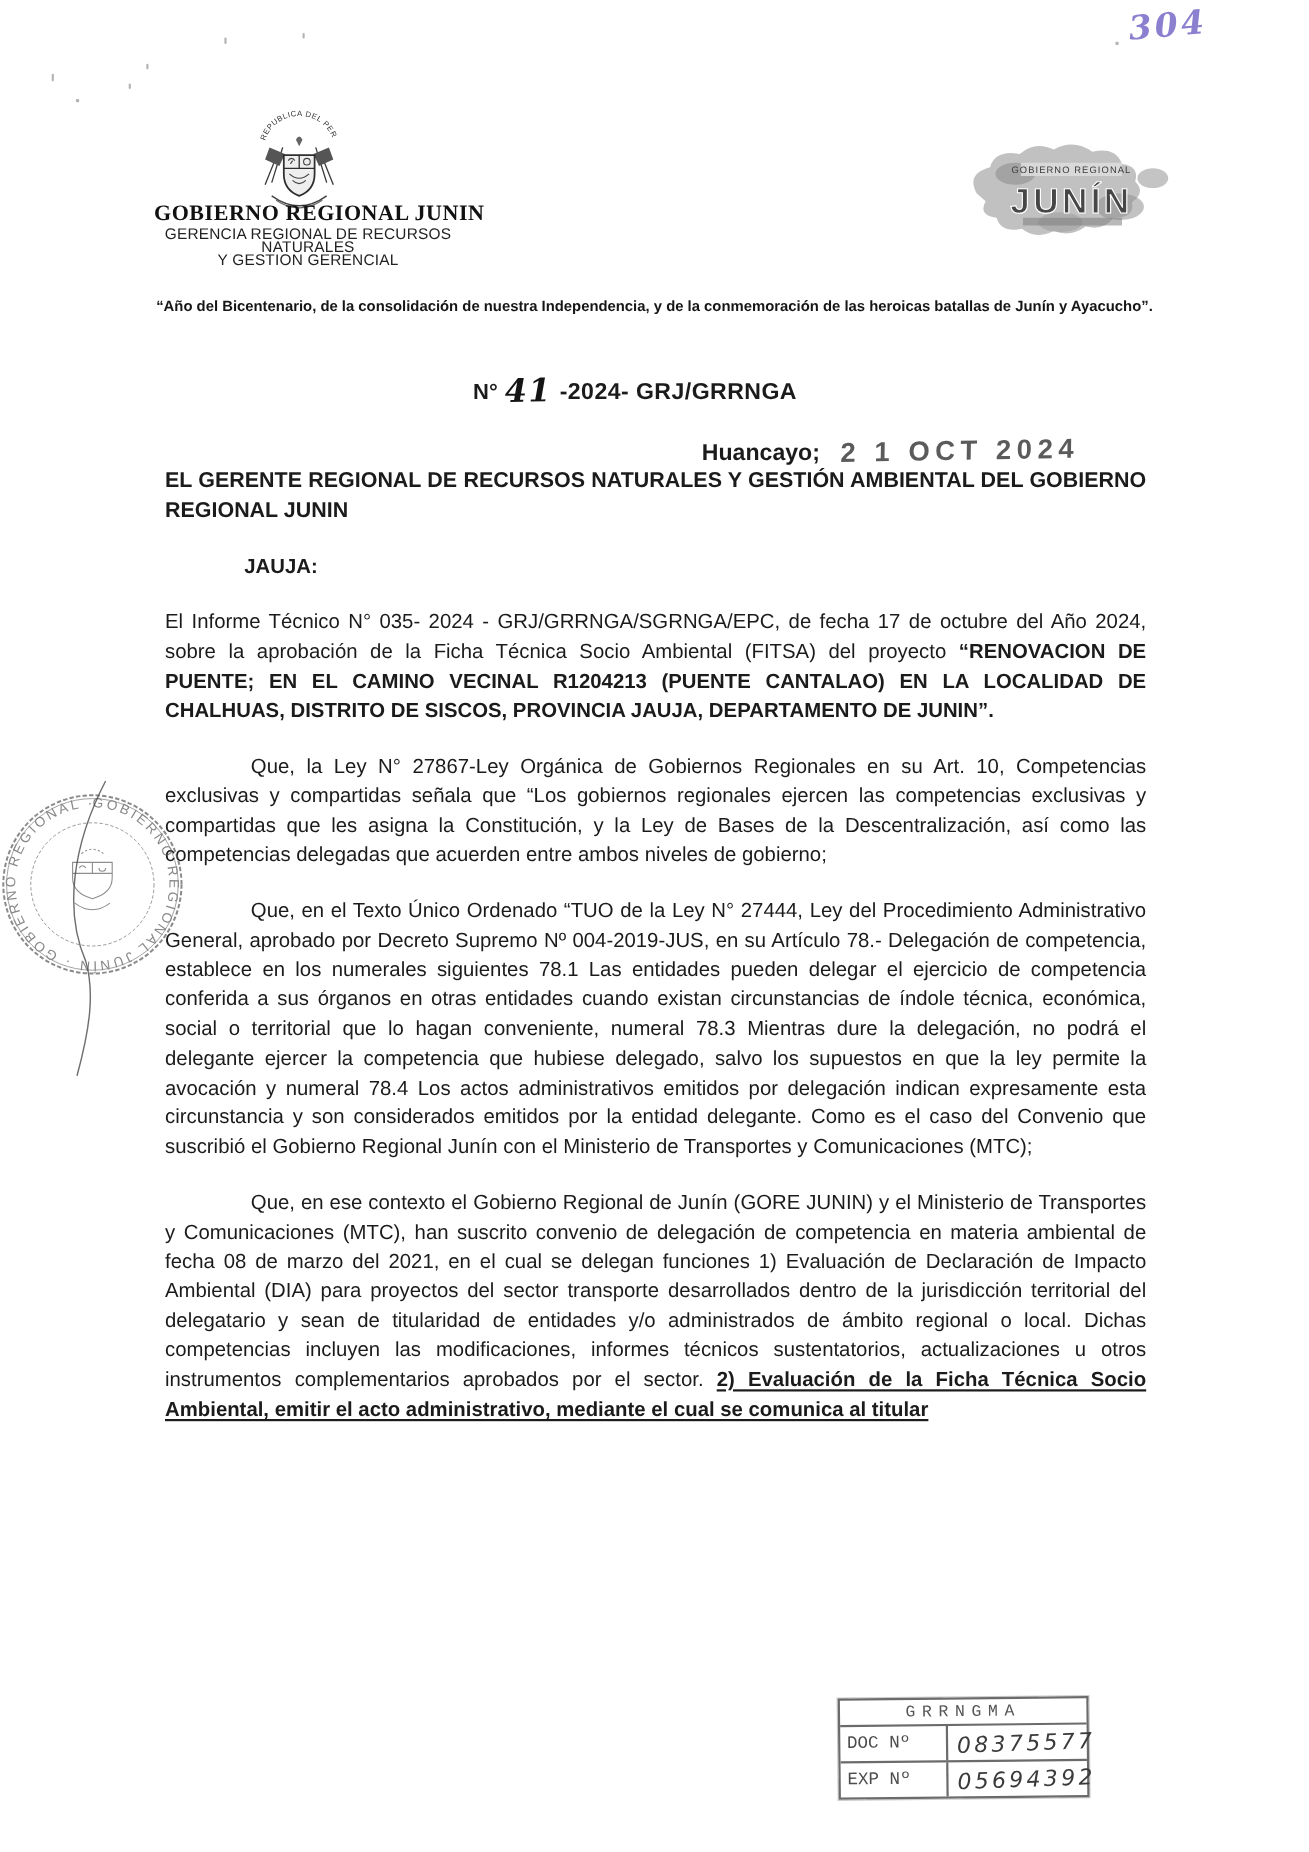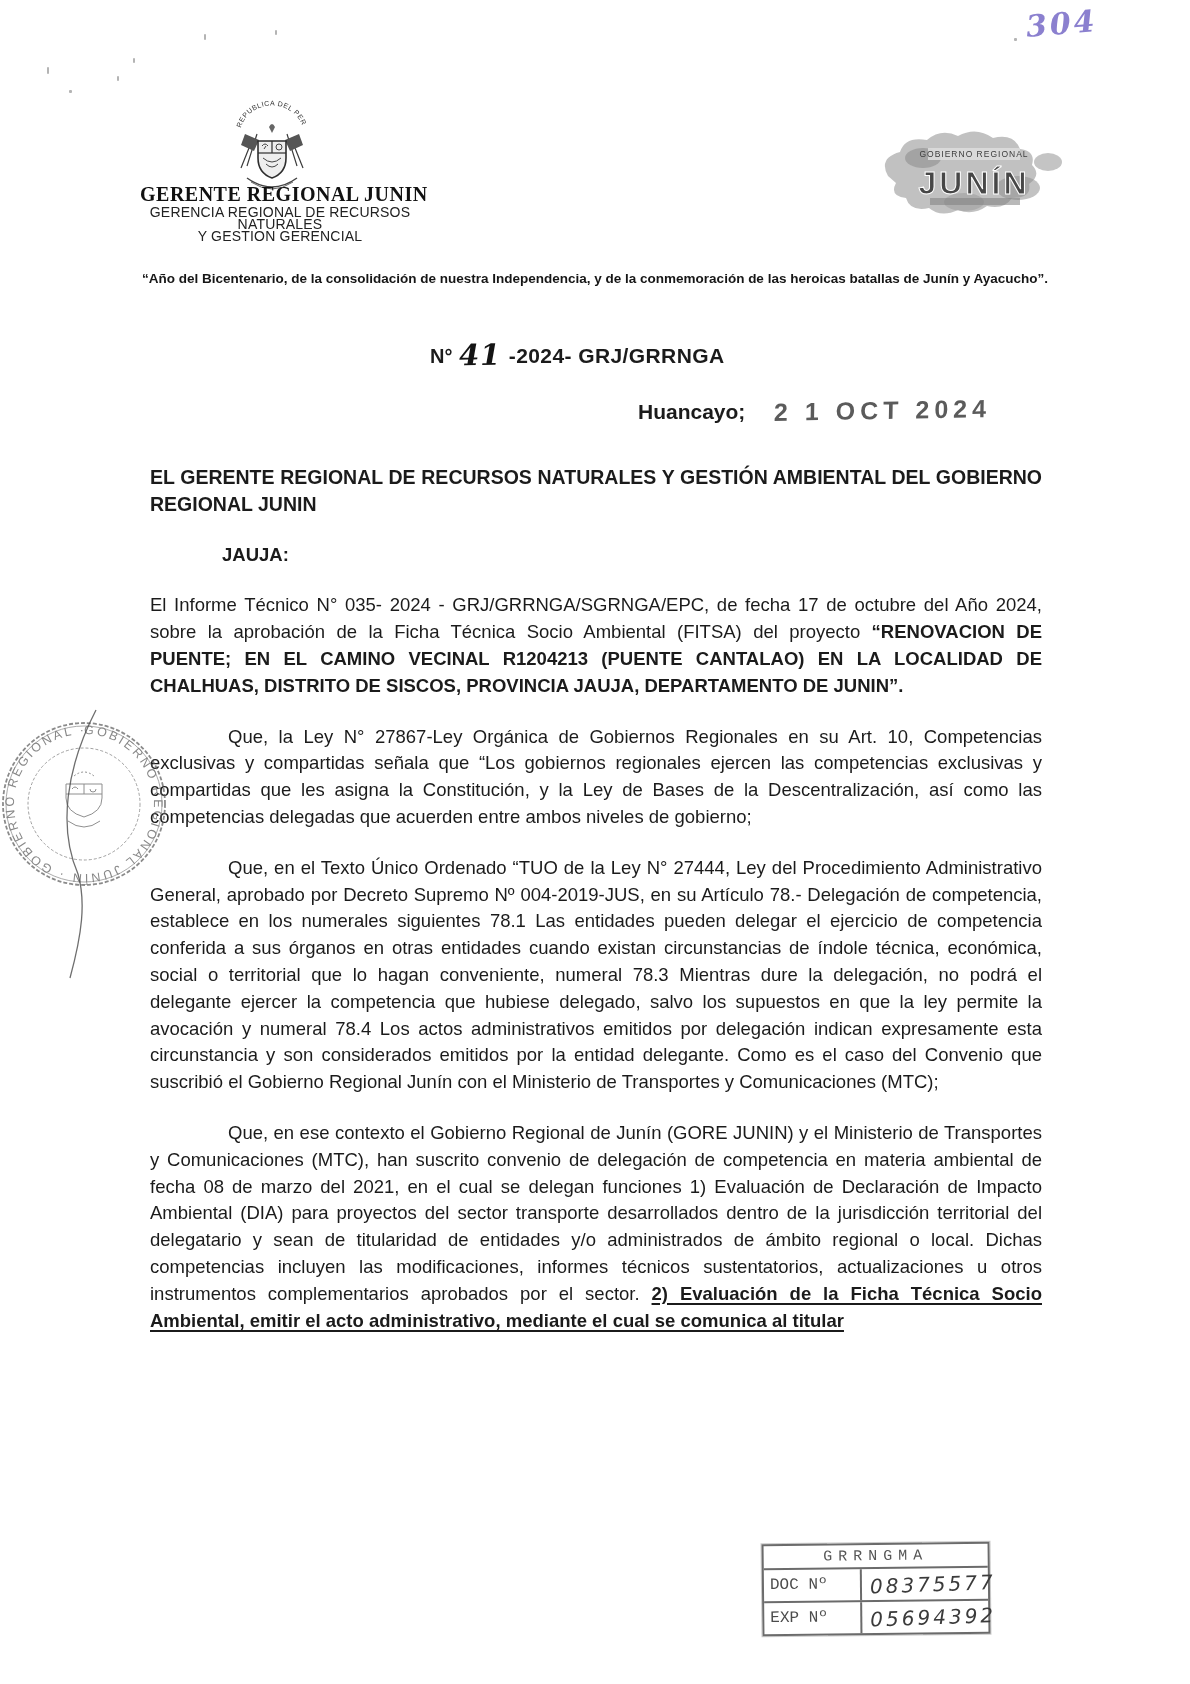--- a/index.html
+++ b/index.html
@@ -41,29 +41,29 @@
   .number-line{
     position:absolute; left:430px; top:336px; display:flex; align-items:baseline; gap:7px;
   }
   .number-line .pref{font-size:20px; font-weight:700;}
   .number-line .num{
     font-family:"DejaVu Serif", serif; font-size:29px; font-weight:700; color:#141414;
     letter-spacing:1px; transform:rotate(-1deg); position:relative; top:2px;font-style:italic;
   }
   .number-line .suf{font-size:21px; font-weight:700; letter-spacing:.4px;text-align:right;}
   
-  .dateline{position:absolute; left:638px; top:396px; display:flex; align-items:baseline; gap:29px;}
+  .dateline{position:absolute; left:638px; top:396px; display:flex; align-items:baseline; gap:19px;}
   .dateline .place{font-size:21px; font-weight:700;}
   .dateline .date-stamp{
     font-size:25px; font-weight:600; color:#3f3f3f; letter-spacing:5px;
     transform:rotate(-1deg) skewX(-2deg); opacity:.85; white-space:nowrap;
   }
   
   .body-col{
-    position:absolute; left:150px; top:464px; width:892px;
+    position:absolute; left:150px; top:424px; width:892px;
     font-size:18.5px; line-height:26.8px; text-align:justify;
   }
   .body-col p{margin:0 0 24px 0;}
   .addressee{font-weight:700; font-size:19.5px;}
   .sec-label{font-weight:700; padding-left:72px; text-align:left;}
   .indent{text-indent:78px;}
   .b{font-weight:700;}
   .bu{font-weight:700; text-decoration:underline; text-decoration-thickness:2px; text-underline-offset:3px;}
   
   .seal{position:absolute; left:0px; top:706px;}
@@ -124,21 +124,21 @@
     <line x1="41" y1="47" x2="41" y2="59" stroke="#2e2e2e" stroke-width="1.2"></line>
     <path d="M31 52 q3 -4 6 0 M33 55 l2 -3" stroke="#444" stroke-width="1" fill="none"></path>
     <circle cx="48" cy="53" r="3" fill="none" stroke="#444"></circle>
     <path d="M32 64 q9 8 18 0 M35 70 q6 6 12 0" stroke="#444" stroke-width="1" fill="none"></path>
     <path d="M38 33 q3 -6 6 0 l-3 6 z" fill="#666"></path>
     <path d="M16 84 q25 18 50 0" stroke="#444" stroke-width="1.4" fill="none"></path>
     <path d="M20 88 q21 14 42 0" stroke="#666" stroke-width="1" fill="none"></path>
   </svg>
 
   <div class="org-block">
-    <div class="org-name">GERENTE REGIONAL JUNIN</div>
+    <div class="org-name">GOBIERNO REGIONAL JUNIN</div>
     <div class="org-sub">GERENCIA REGIONAL DE RECURSOS NATURALES</div>
     <div class="org-sub">Y GESTION GERENCIAL</div>
   </div>
 
   <svg class="junin-logo" width="212" height="92" viewBox="0 0 212 92">
     <path d="M20 48 q-10 -18 12 -24 q5 -16 27 -12 q14 -12 31 -4 q18 -10 35 2 q21 -5 27 11 q16 2 12 16 q10 10 -3 19 q3 14 -17 14 q-8 12 -25 8 q-14 10 -29 4 q-17 8 -29 -2 q-19 4 -23 -10 q-17 -2 -10 -15 z" fill="#b6b6b6" opacity=".85"></path>
     <ellipse cx="55" cy="30" rx="18" ry="10" fill="#8f8f8f" opacity=".6"></ellipse>
     <ellipse cx="150" cy="60" rx="22" ry="12" fill="#8f8f8f" opacity=".55"></ellipse>
     <ellipse cx="180" cy="34" rx="14" ry="9" fill="#9d9d9d" opacity=".6"></ellipse>
     <ellipse cx="96" cy="74" rx="20" ry="9" fill="#999" opacity=".5"></ellipse>

